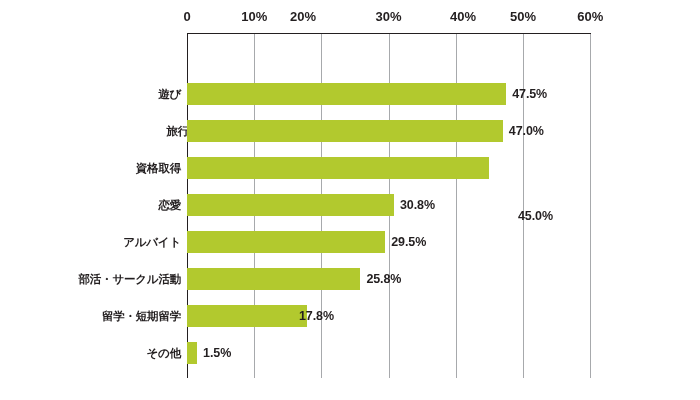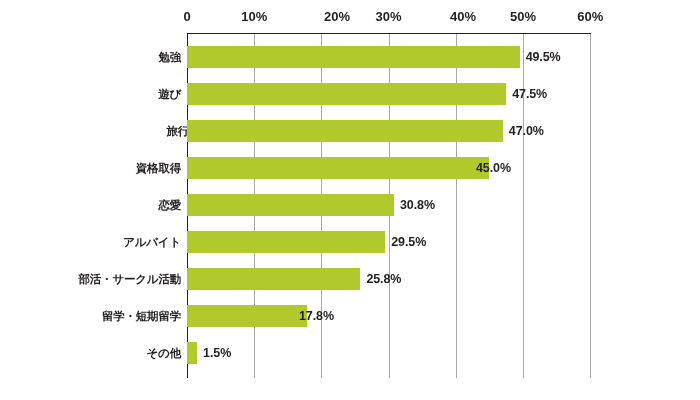--- a/index.html
+++ b/index.html
@@ -110,21 +110,21 @@
   }
 </style>
 </head>
 <body>
 
 <div id="chart-root">
 
   <div id="tick-labels">
       <div class="tick-label" style="left: 187px;">0</div>
       <div class="tick-label" style="left: 254.2px;">10%</div>
-      <div class="tick-label" style="left: 337px;">20%</div>
+      <div class="tick-label" style="left: 303px;">20%</div>
       <div class="tick-label" style="left: 388.6px;">30%</div>
       <div class="tick-label" style="left: 463px;">40%</div>
       <div class="tick-label" style="left: 523px;">50%</div>
       <div class="tick-label" style="left: 590.2px;">60%</div>
     </div>
 
   <div class="axis-top"></div>
 
   <div id="tick-marks">
       <div class="tick-mark" style="left: 187px;"></div>
@@ -140,39 +140,34 @@
       <div class="gridline zero-axis" style="left: 187px;"></div>
       <div class="gridline" style="left: 254.2px;"></div>
       <div class="gridline" style="left: 321.4px;"></div>
       <div class="gridline" style="left: 388.6px;"></div>
       <div class="gridline" style="left: 455.8px;"></div>
       <div class="gridline" style="left: 523px;"></div>
       <div class="gridline" style="left: 590.2px;"></div>
     </div>
 
   <div id="rows">
-      <div class="row" style="top: 46px;">
-        <div class="cat-label">勉強</div>
-        <div class="bar" style="width: 332.64px; height: 22px; background: rgb(178, 201, 46);"></div>
-        <div class="val-label" style="left: 525.64px;">49.5%</div>
-      </div>
       <div class="row" style="top: 83px; text-align: right;">
         <div class="cat-label">遊び</div>
         <div class="bar" style="width: 319.2px; height: 22px; background: rgb(178, 201, 46);"></div>
         <div class="val-label" style="left: 512.2px;">47.5%</div>
       </div>
       <div class="row" style="top: 120px; padding-left: 8px;">
         <div class="cat-label">旅行</div>
         <div class="bar" style="width: 315.84px; height: 22px; background: rgb(178, 201, 46);"></div>
         <div class="val-label" style="left: 508.84px;">47.0%</div>
       </div>
       <div class="row" style="top: 157px;">
         <div class="cat-label">資格取得</div>
         <div class="bar" style="width: 302.4px; height: 22px; background: rgb(178, 201, 46);"></div>
-        <div class="val-label" style="left: 476px;">45.0%</div>
+        <div class="val-label" style="left: 518px; margin-top: 48px;">45.0%</div>
       </div>
       <div class="row" style="top: 194px;">
         <div class="cat-label">恋愛</div>
         <div class="bar" style="width: 206.976px; height: 22px; background: rgb(178, 201, 46);"></div>
         <div class="val-label" style="left: 399.976px;">30.8%</div>
       </div>
       <div class="row" style="top: 231px;">
         <div class="cat-label">アルバイト</div>
         <div class="bar" style="width: 198.24px; height: 22px; background: rgb(178, 201, 46);"></div>
         <div class="val-label" style="left: 391.24px;">29.5%</div>

